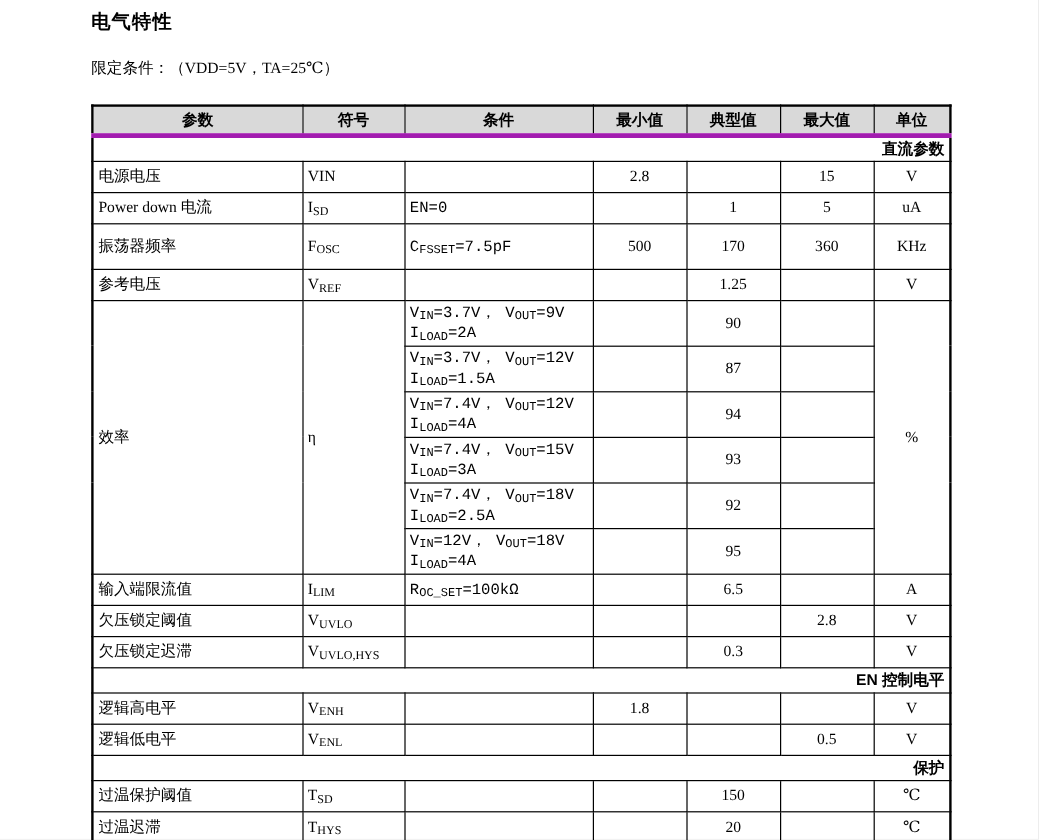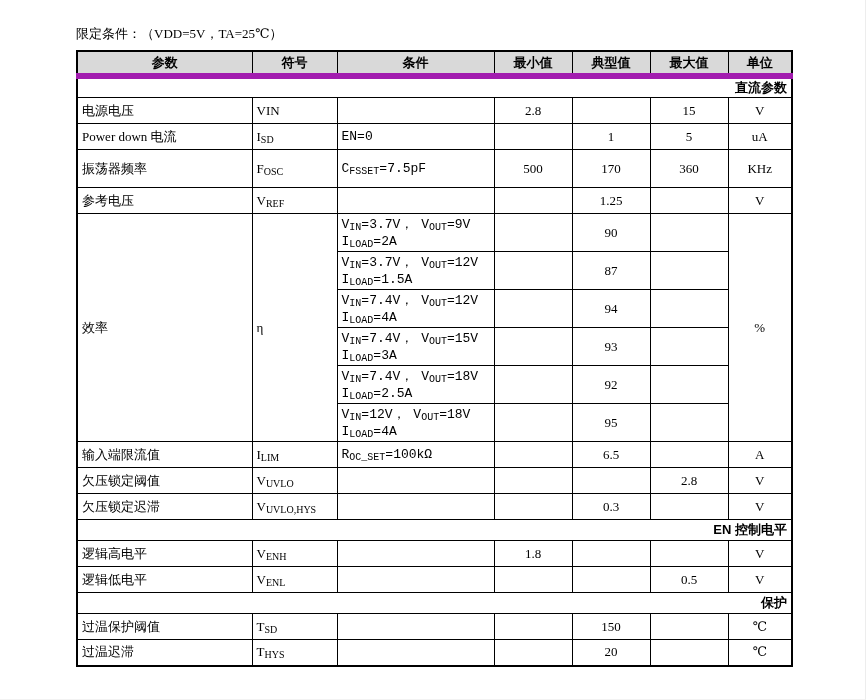--- a/index.html
+++ b/index.html
@@ -10,30 +10,30 @@
   }
   .page {
     position:relative; width:866px; height:700px; box-sizing:border-box;
     border-right:1px solid #ededed; border-bottom:1px solid #f2f2f2;
   }
   .content { padding:6px 0 0 76px; }
   .doc-title {
     font-family:"Liberation Sans","DejaVu Sans",sans-serif;
     font-size:16px; font-weight:bold; margin:2px 0 0 0; letter-spacing:1px;
   }
-  .cond-note { font-size:13px; margin:19px 0 7px 0; }
+  .cond-note { font-size:13px; margin:19px 0 21px 0; }
   table.spec {
     border-collapse:collapse; table-layout:fixed; width:715px;
     border:2px solid #000;
   }
   table.spec th, table.spec td {
     border:1px solid #000; font-size:13px; padding:0 4px;
     vertical-align:middle; overflow:hidden;
   }
-  table.spec thead tr { height:25px; border-bottom:6px solid #a21caf; }
+  table.spec thead tr { height:25px; border-bottom:4px solid #a21caf; }
   table.spec th {
     background:var(--header-bg,#d9d9d9);
     font-family:"Liberation Sans","DejaVu Sans",sans-serif;
     font-size:13px; font-weight:bold; text-align:center;
   }
   tr.data-row { height:26px; }
   tr.tall-row { height:38px; }
   tr.section-row { height:21px; }
   tr.section-row td {
     font-family:"Liberation Sans","DejaVu Sans",sans-serif;
@@ -42,20 +42,21 @@
   td.c-param, td.c-symbol, td.c-cond { text-align:left; padding-left:6px; }
   td.c-num, td.c-unit { text-align:center; }
   td.c-cond { line-height:17px;font-family:Liberation Mono, monospace; }
   sub { font-size:10px; line-height:0; vertical-align:-2px; letter-spacing:0; }
 </style>
 </head>
 <body>
 
 <div class="page">
   <div class="content">
+    <h1 class="doc-title">电气特性</h1>
     <p class="cond-note">限定条件：（VDD=5V，TA=25℃）</p>
     <table class="spec">
       <colgroup>
           <col style="width: 175px;">
           <col style="width: 85px;">
           <col style="width: 157px;">
           <col style="width: 78px;">
           <col style="width: 78px;">
           <col style="width: 78px;">
           <col style="width: 64px;">

